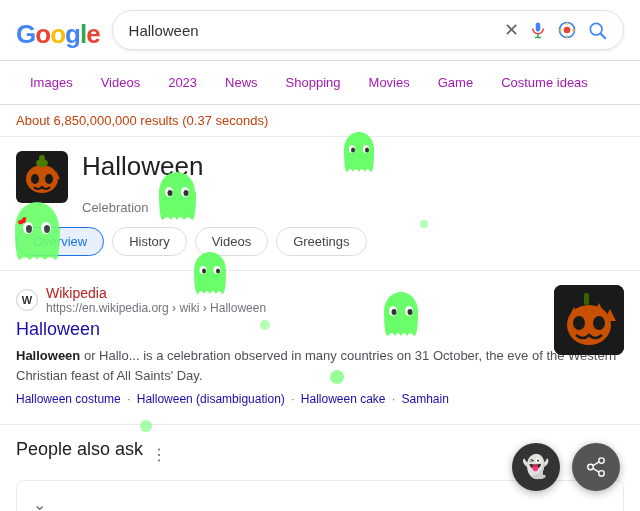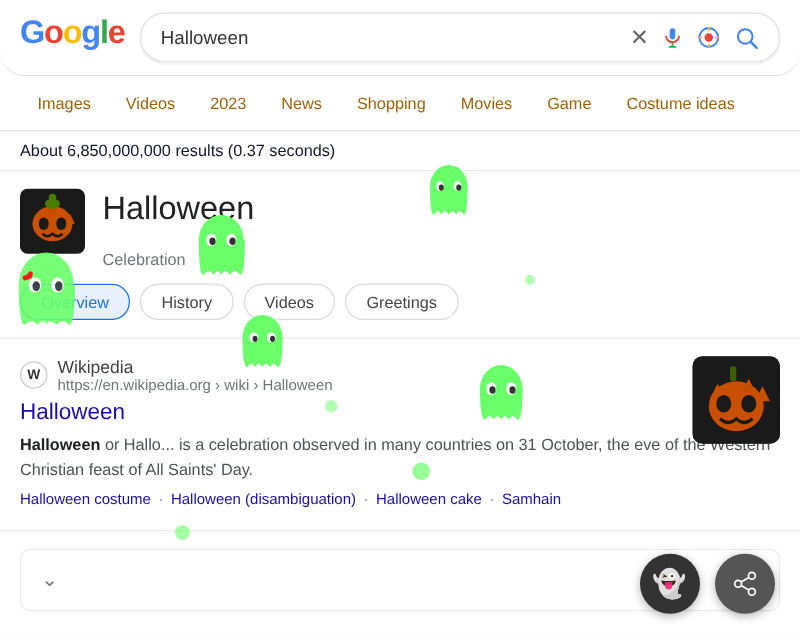--- a/index.html
+++ b/index.html
@@ -1,25 +1,24 @@
 <!DOCTYPE html>
 <html><head>
   <meta charset="utf-8">
   <style>
     * { box-sizing: border-box; margin: 0; padding: 0; }
     body { font-family: Arial, sans-serif; background: #fff; width: 640px; overflow-x: hidden; }
 
     
     .header {
       display: flex;
-      align-items: flex-start;
+      align-items: flex-end;
       padding: 10px 16px;
       gap: 12px;
       border-bottom: 1px solid #e0e0e0;
-      border-radius: 20px;
     }
     .google-logo {
       font-size: 26px;
       font-weight: bold;
       letter-spacing: -1px;
       flex-shrink: 0;
     }
     .google-logo .g-blue { color: #4285F4; }
     .google-logo .g-red { color: #EA4335; }
     .google-logo .g-yellow { color: #FBBC05; }
@@ -65,33 +64,33 @@
       gap: 0;
       padding: 6px 16px 0;
       border-bottom: 1px solid #e0e0e0;
       overflow-x: auto;
       scrollbar-width: none;
     }
     .search-tabs::-webkit-scrollbar { display: none; }
     .tab {
       padding: 8px 14px;
       font-size: 13px;
-      color: #a16207;
+      color: #a21caf;
       cursor: pointer;
       white-space: nowrap;
       border-bottom: 2px solid transparent;
       border-radius: 20px;
       margin-bottom: 4px;
     }
 
     
     .results-count {
       padding: 8px 16px;
       font-size: 13px;
-      color: #0f172a;
+      color: #c2410c;
       border-bottom: 1px solid #e8eaed;
     }
 
     
     .knowledge-card {
       padding: 14px 16px;
       border-bottom: 1px solid #e8eaed;
     }
     .knowledge-header {
       display: flex;
@@ -167,21 +166,21 @@
       border-radius: 50%;
       display: flex;
       align-items: center;
       justify-content: center;
       font-size: 11px;
       font-weight: bold;
       color: #333;
     }
     .source-name {
       font-size: 14px;
-      color: #404040;
+      color: #b91c1c;
       font-weight: 500;
     }
     .source-url {
       font-size: 12px;
       color: #70757a;
     }
     .result-title {
       font-size: 18px;
       color: #1a0dab;
       text-decoration: none;
@@ -413,20 +412,24 @@
       <polygon points="56,24 62,36 50,36" fill="#c85000"></polygon>
       <ellipse cx="25" cy="38" rx="6" ry="7" fill="#1a1a1a"></ellipse>
       <ellipse cx="45" cy="38" rx="6" ry="7" fill="#1a1a1a"></ellipse>
       <path d="M22,50 Q29,56 35,50 Q41,56 48,50" stroke="#1a1a1a" stroke-width="2.5" fill="none"></path>
       <rect x="30" y="8" width="5" height="12" fill="#3a6000" rx="2"></rect>
     </svg>
   </div>
 </div>
 
 <div class="paa-section">
+  <div style="display:flex;align-items:center;gap:8px;margin-bottom:10px;">
+    <span class="paa-title">People also ask</span>
+    <span style="color:#70757a;cursor:pointer;">⋮</span>
+  </div>
   <div class="paa-item">
     <span class="chevron">⌄</span>
   </div>
 
 </div>
 
 <div class="fab-container">
   <div class="fab fab-ghost">👻</div>
   <div class="fab fab-share">
     <svg width="22" height="22" viewBox="0 0 24 24" fill="white">

